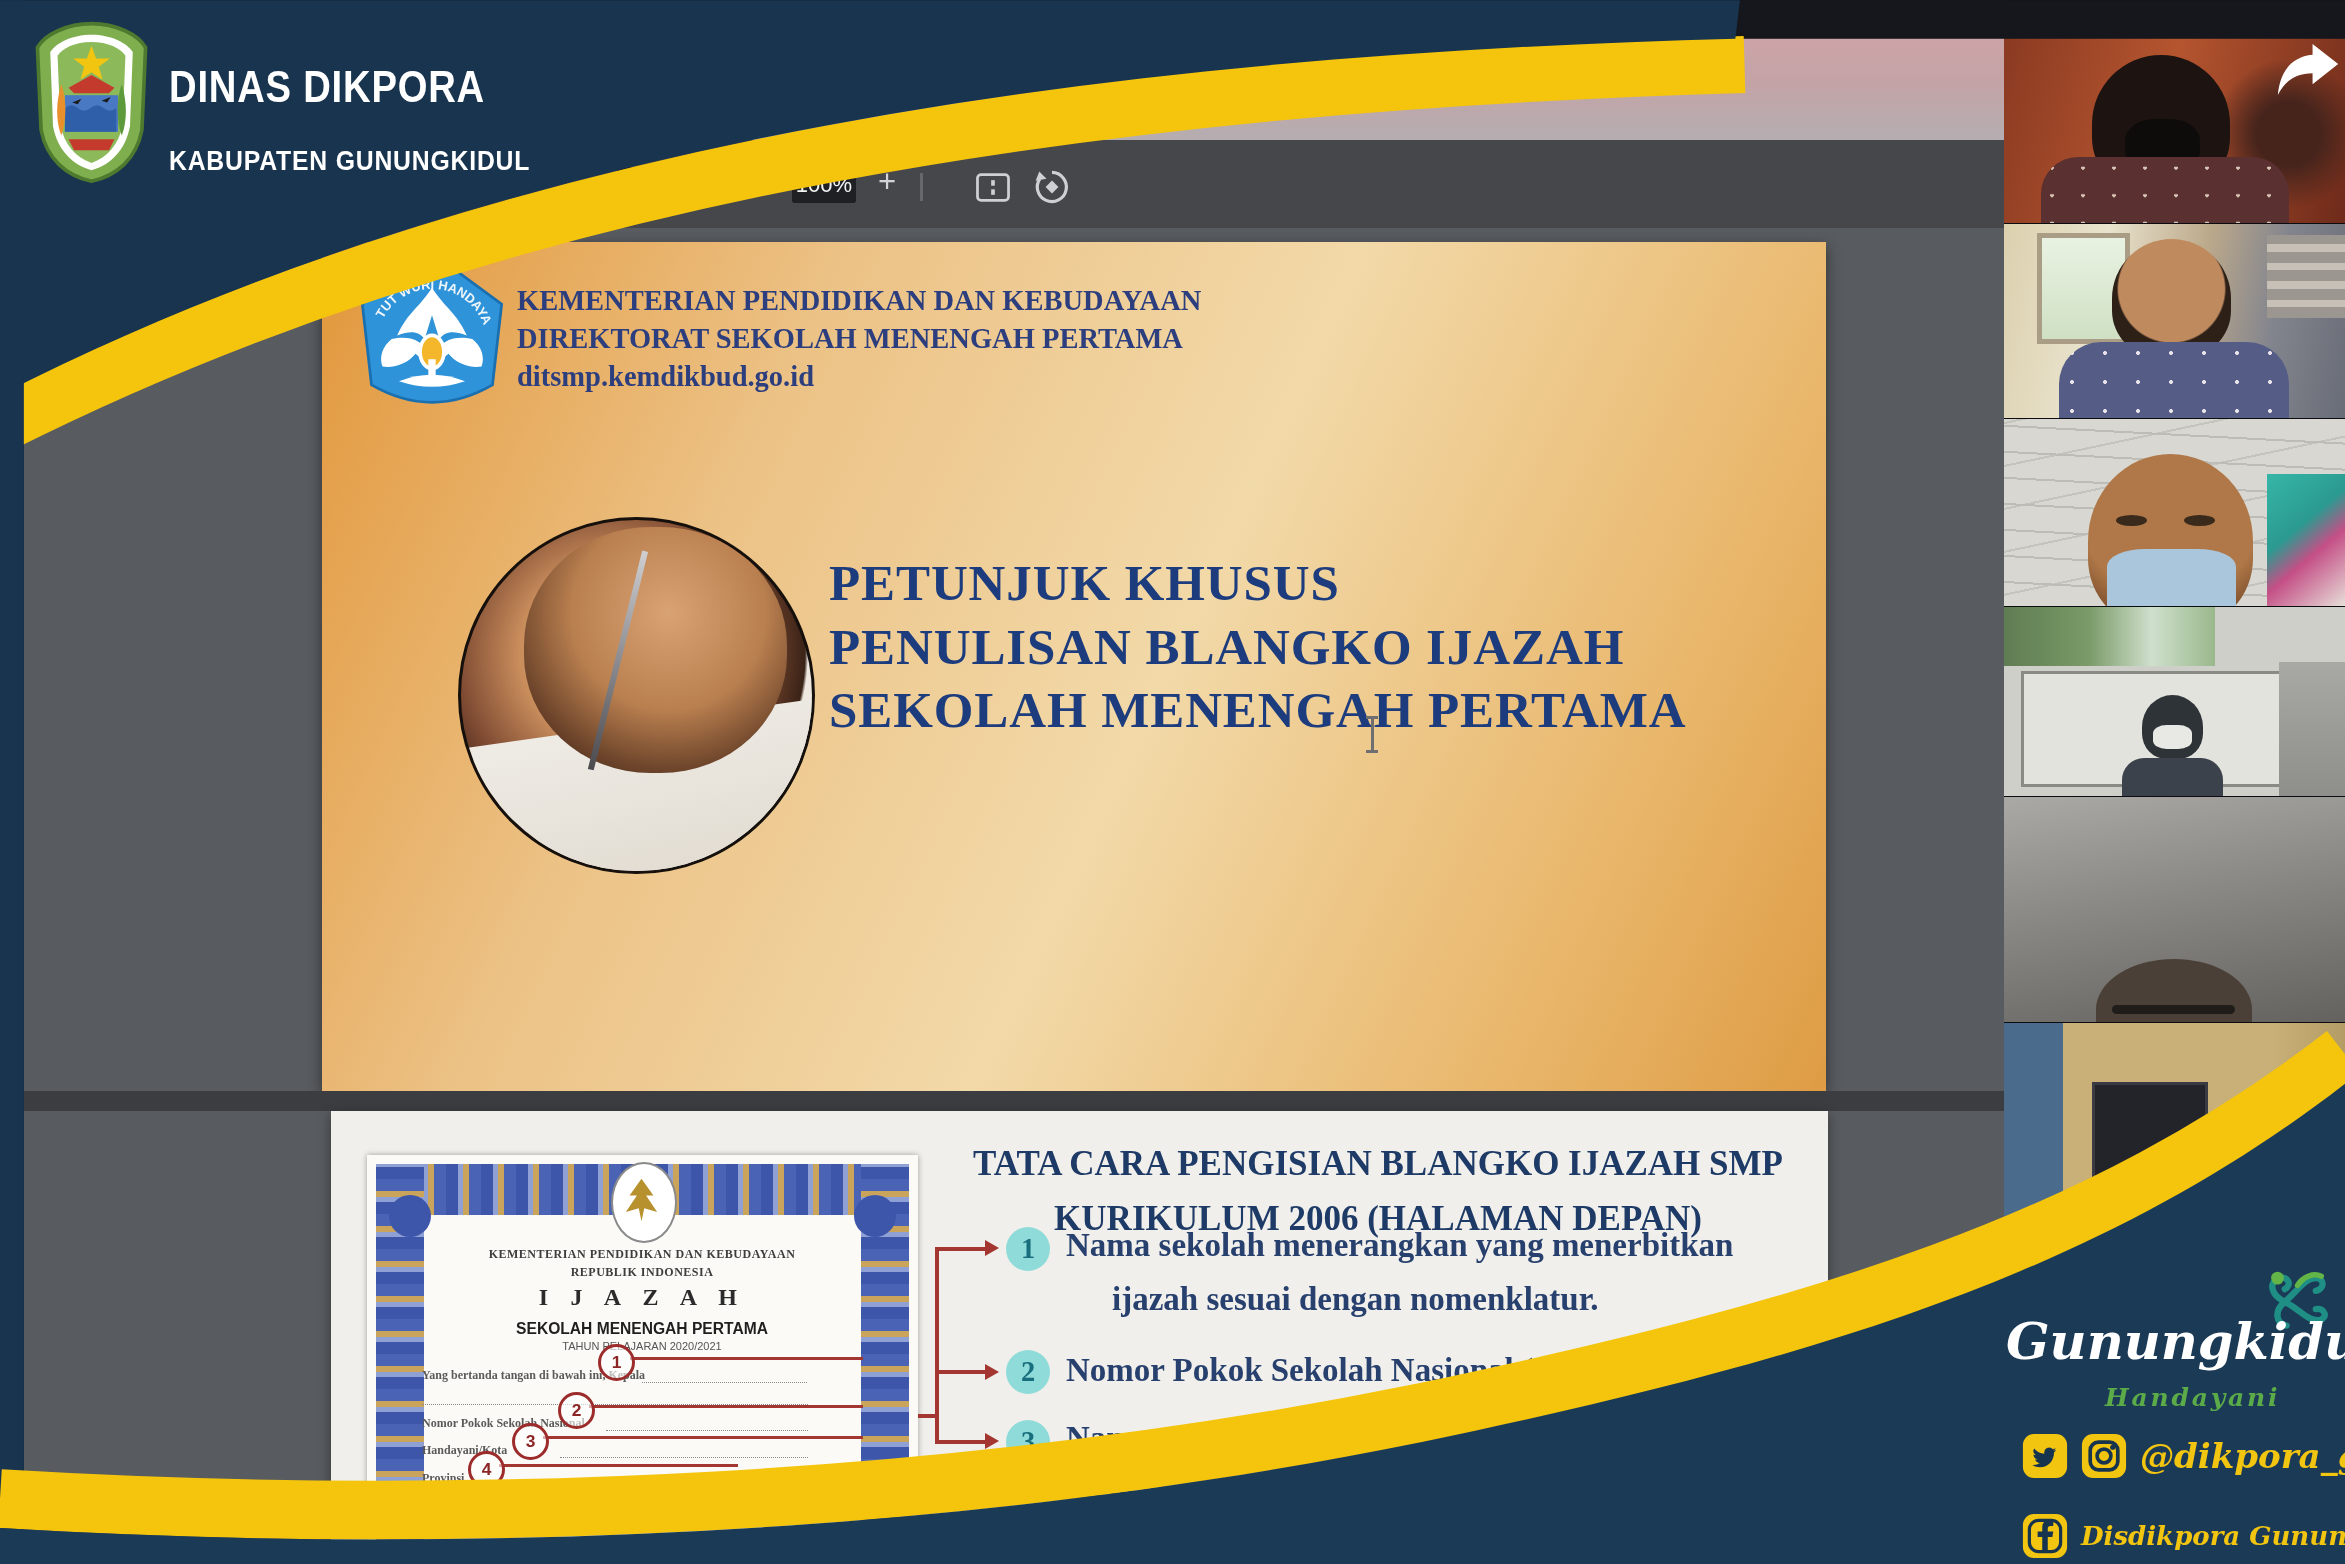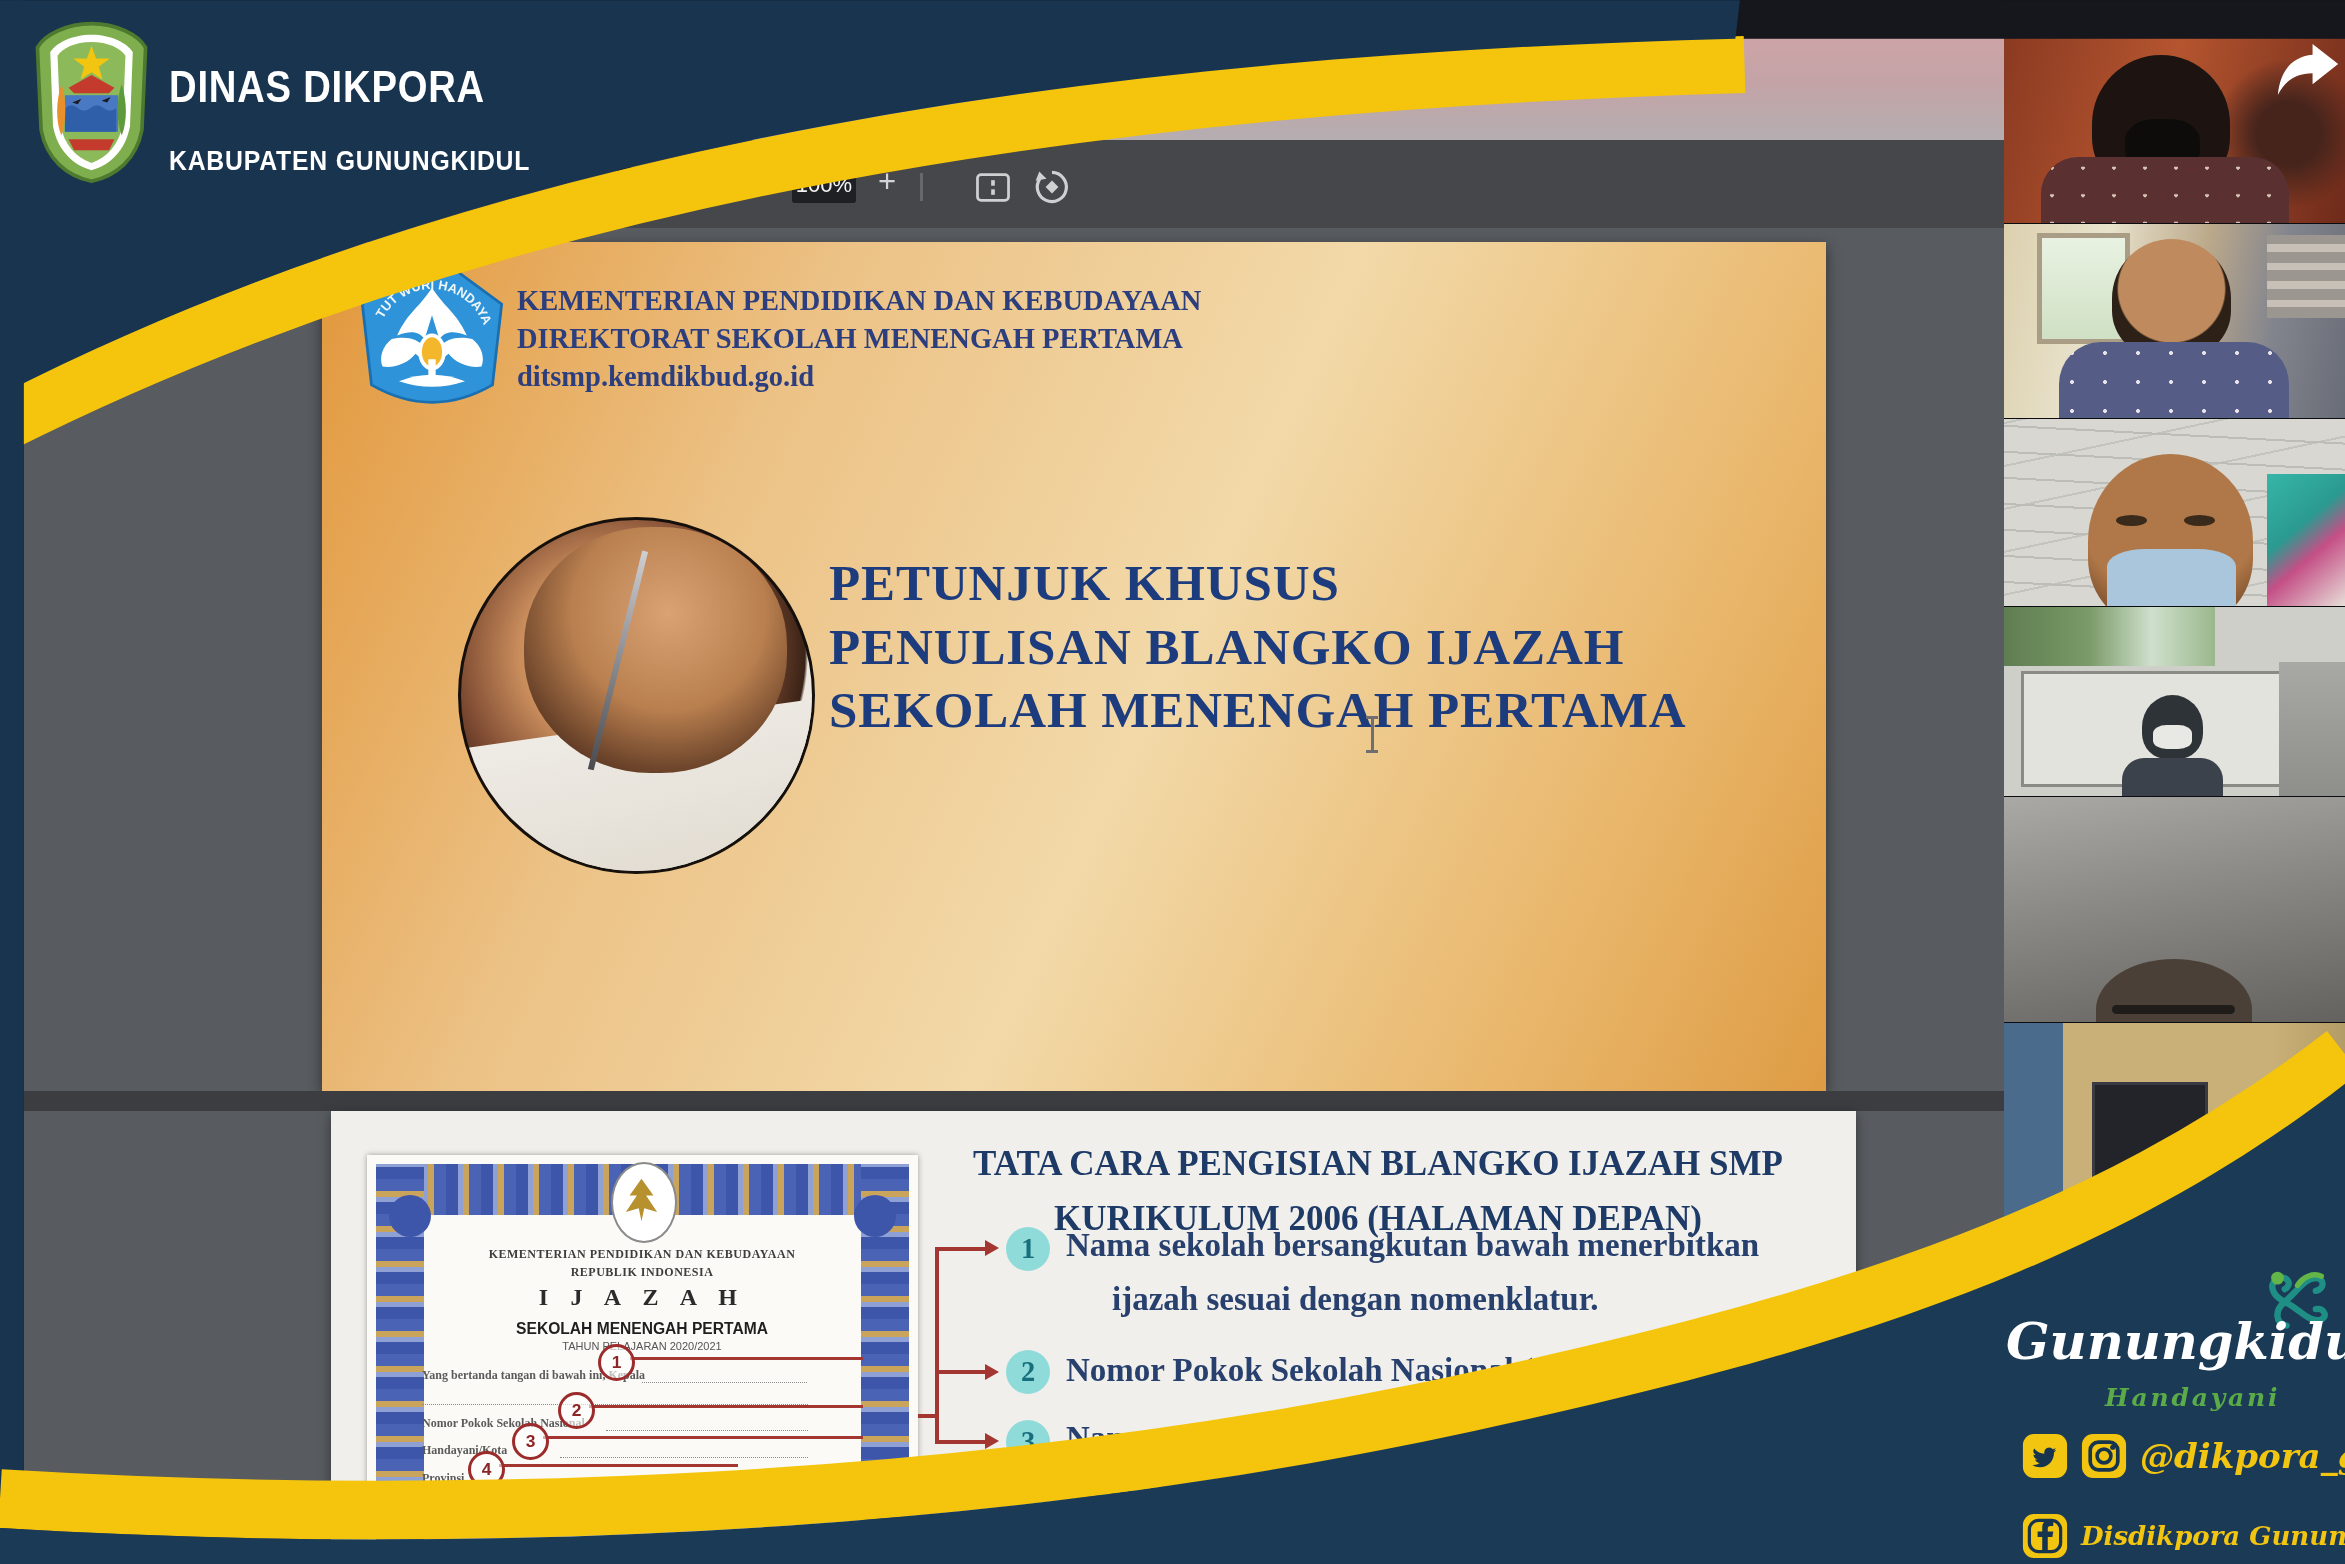--- a/index.html
+++ b/index.html
@@ -30,21 +30,21 @@
     background-blend-mode:normal;overflow:hidden;}
   #photo-circle .paper{position:absolute;left:-8%;top:58%;width:120%;height:60%;background:linear-gradient(175deg,#efece6,#ddd6ca);transform:rotate(-8deg);}
   #photo-circle .hand{position:absolute;left:18%;top:2%;width:75%;height:70%;border-radius:48%;
     background:radial-gradient(circle at 55% 35%,#d9a273 0%,#b97f4f 45%,#5f3a24 78%,#2f1d12 100%);}
   #photo-circle .pen{position:absolute;left:44%;top:8%;width:6.4px;height:64%;background:linear-gradient(#cfcfd2,#4a4a4f);transform:rotate(14deg);}
   #text-cursor{width:2.8px;height:37px;background:#6f6f72;}
   #text-cursor:before,#text-cursor:after{content:"";position:absolute;left:-4.6px;width:12px;height:2.8px;background:#6f6f72;}
   #text-cursor:after{bottom:0;}
 
   #slide-gap{left:0;top:1054px;width:1980px;height:20px;background:#3b3d41;}
-  #slide2{left:307px;top:1074px;width:1497px;height:454px;background:#f0efeb;box-shadow:0 2.8px 11px rgba(0,0,0,.4);padding-left:28px;}
+  #slide2{left:307px;top:1074px;width:1497px;height:454px;background:#f0efeb;box-shadow:0 2.8px 11px rgba(0,0,0,.4);}
   .s2-head{font-family:"Liberation Serif",serif;font-weight:bold;color:#1e3a66;font-size:35px;line-height:53px;text-align:center;white-space:nowrap;}
   .item-circle{width:44px;height:44px;border-radius:50%;background:#8edbd9;color:#186e7c;
     font-family:"Liberation Serif",serif;font-weight:bold;font-size:28.5px;text-align:center;line-height:44px;}
   .item-text{font-family:"Liberation Serif",serif;font-weight:bold;color:#27406e;font-size:33px;line-height:52px;white-space:nowrap;}
   .red-line{background:#a33630;}
   .red-arrowhead{width:0;height:0;border-top:8.3px solid transparent;border-bottom:8.3px solid transparent;border-left:14.7px solid #a33630;}
 
   
   #ijazah-doc{left:36px;top:44px;width:551px;height:410px;background:#fbfaf6;box-shadow:0 0 5.5px rgba(0,0,0,.35);overflow:hidden;}
   .orn{background:repeating-linear-gradient(90deg,#3d56aa 0 12px,#8fa0d4 12px 17.4px,#c9a45a 17.4px 23px,#4a63b4 23px 35px);}
@@ -182,21 +182,21 @@
       <div class="abs red-line" style="left:604px;top:138px;width:3.7px;height:195px;"></div>
       <div class="abs red-line" style="left:587px;top:303px;width:20px;height:3.7px;"></div>
       <div class="abs red-line" style="left:604px;top:136px;width:50px;height:3.7px;"></div>
       <div class="abs red-arrowhead" style="left:654px;top:129px;"></div>
       <div class="abs red-line" style="left:604px;top:259px;width:50px;height:3.7px;"></div>
       <div class="abs red-arrowhead" style="left:654px;top:253px;"></div>
       <div class="abs red-line" style="left:604px;top:329px;width:50px;height:3.7px;"></div>
       <div class="abs red-arrowhead" style="left:654px;top:322px;"></div>
 
       <div class="abs item-circle" style="left:675px;top:116px;">1</div>
-      <div class="abs item-text" style="left:735px;top:108px;">Nama sekolah bersangkutan bawah menerbitkan</div>
+      <div class="abs item-text" style="left:735px;top:108px;">Nama sekolah menerangkan yang menerbitkan</div>
       <div class="abs item-text" style="left:735px;top:162px;margin-left:46px;">ijazah sesuai dengan nomenklatur.</div>
       <div class="abs item-circle" style="left:675px;top:239px;">2</div>
       <div class="abs item-text" style="left:735px;top:233px;">Nomor Pokok Sekolah Nasional (NPSN)</div>
       <div class="abs item-circle" style="left:675px;top:309px;">3</div>
       <div class="abs item-text" style="left:735px;top:301px;">Nama nomenklatur kabupaten/kota*) (</div>
       <div class="abs item-text" style="left:735px;top:354px;">mencoret) me</div>
     </div>
   </div>
 
   <div id="video-col" class="abs">

